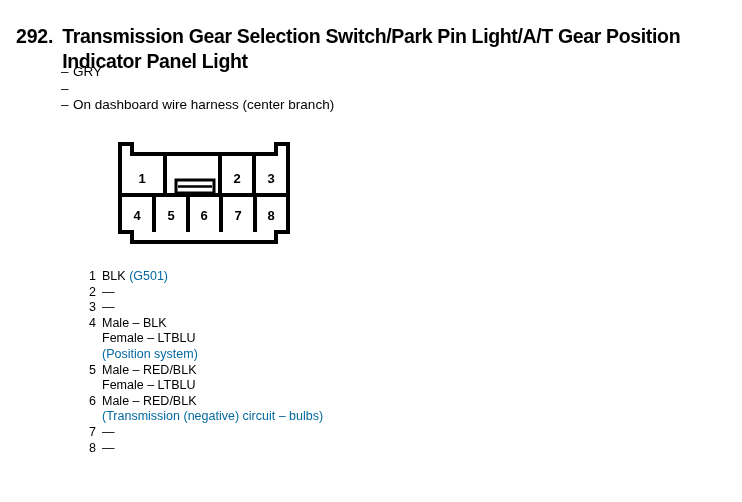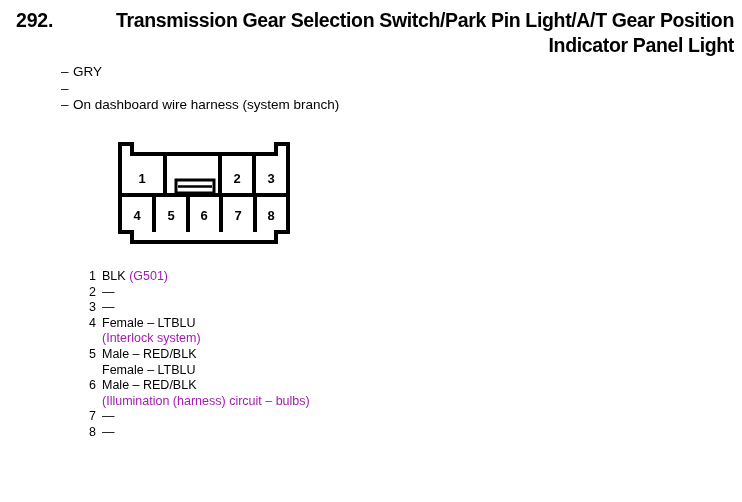--- a/index.html
+++ b/index.html
@@ -15,23 +15,22 @@
     overflow: hidden;
     font-family: "Liberation Sans", sans-serif;
     color: #000000;
     -webkit-font-smoothing: antialiased;
   }
 
   
   #header-block {
     position: absolute;
     left: 16px;
-    top: 8px;
+    top: 24px;
     width: 718px;
-    text-align: right;
   }
   .title-row {
     display: flex;
     align-items: flex-start;
   }
   #entry-number {
     font-size: 19.5px;
     font-weight: bold;
     line-height: 25px;
     letter-spacing: -0.2px;
@@ -103,21 +102,21 @@
     padding-right: 6px;
   }
   .pin-lines {
     font-size: 12.5px;
     line-height: 15.6px;
   }
   .pin-line {
     white-space: nowrap;
   }
   .pin-line.note {
-    color: #a21caf;
+    color: #0369a1;
   }
   .pin-line.empty-dash {
     letter-spacing: 0;
   }
 </style>
 </head>
 <body>
 
 <div id="header-block">
   <div class="title-row">
@@ -129,21 +128,21 @@
 <div id="notes-block">
   <div class="note-line">
     <span class="note-dash">–</span>
     <span>GRY</span>
   </div>
   <div class="note-line">
     <span class="note-dash">–</span>
   </div>
   <div class="note-line">
     <span class="note-dash">–</span>
-    <span>On dashboard wire harness (system branch)</span>
+    <span>On dashboard wire harness (center branch)</span>
   </div>
 </div>
 
 <div id="connector-diagram">
   <svg id="connector-svg" width="200" height="106" viewBox="0 0 200 106">
 
     <path fill="#ffffff" stroke="#000000" stroke-width="4" stroke-linejoin="miter" d="M 16 4
              L 28 4
              L 28 14
              L 172 14
@@ -207,38 +206,39 @@
   <div class="pin-entry">
     <span class="pin-index">3</span>
     <span class="pin-lines">
       <div class="pin-line empty-dash">—</div>
     </span>
   </div>
 
   <div class="pin-entry">
     <span class="pin-index">4</span>
     <span class="pin-lines">
+      <div class="pin-line">Male – BLK</div>
       <div class="pin-line">Female – LTBLU</div>
-      <div class="pin-line note">(Interlock system)</div>
+      <div class="pin-line note">(Position system)</div>
     </span>
   </div>
 
   <div class="pin-entry">
     <span class="pin-index">5</span>
     <span class="pin-lines">
       <div class="pin-line">Male – RED/BLK</div>
       <div class="pin-line">Female – LTBLU</div>
     </span>
   </div>
 
   <div class="pin-entry">
     <span class="pin-index">6</span>
     <span class="pin-lines">
       <div class="pin-line">Male – RED/BLK</div>
-      <div class="pin-line note">(Illumination (harness) circuit – bulbs)</div>
+      <div class="pin-line note">(Transmission (negative) circuit – bulbs)</div>
     </span>
   </div>
 
   <div class="pin-entry">
     <span class="pin-index">7</span>
     <span class="pin-lines">
       <div class="pin-line empty-dash">—</div>
     </span>
   </div>
 

